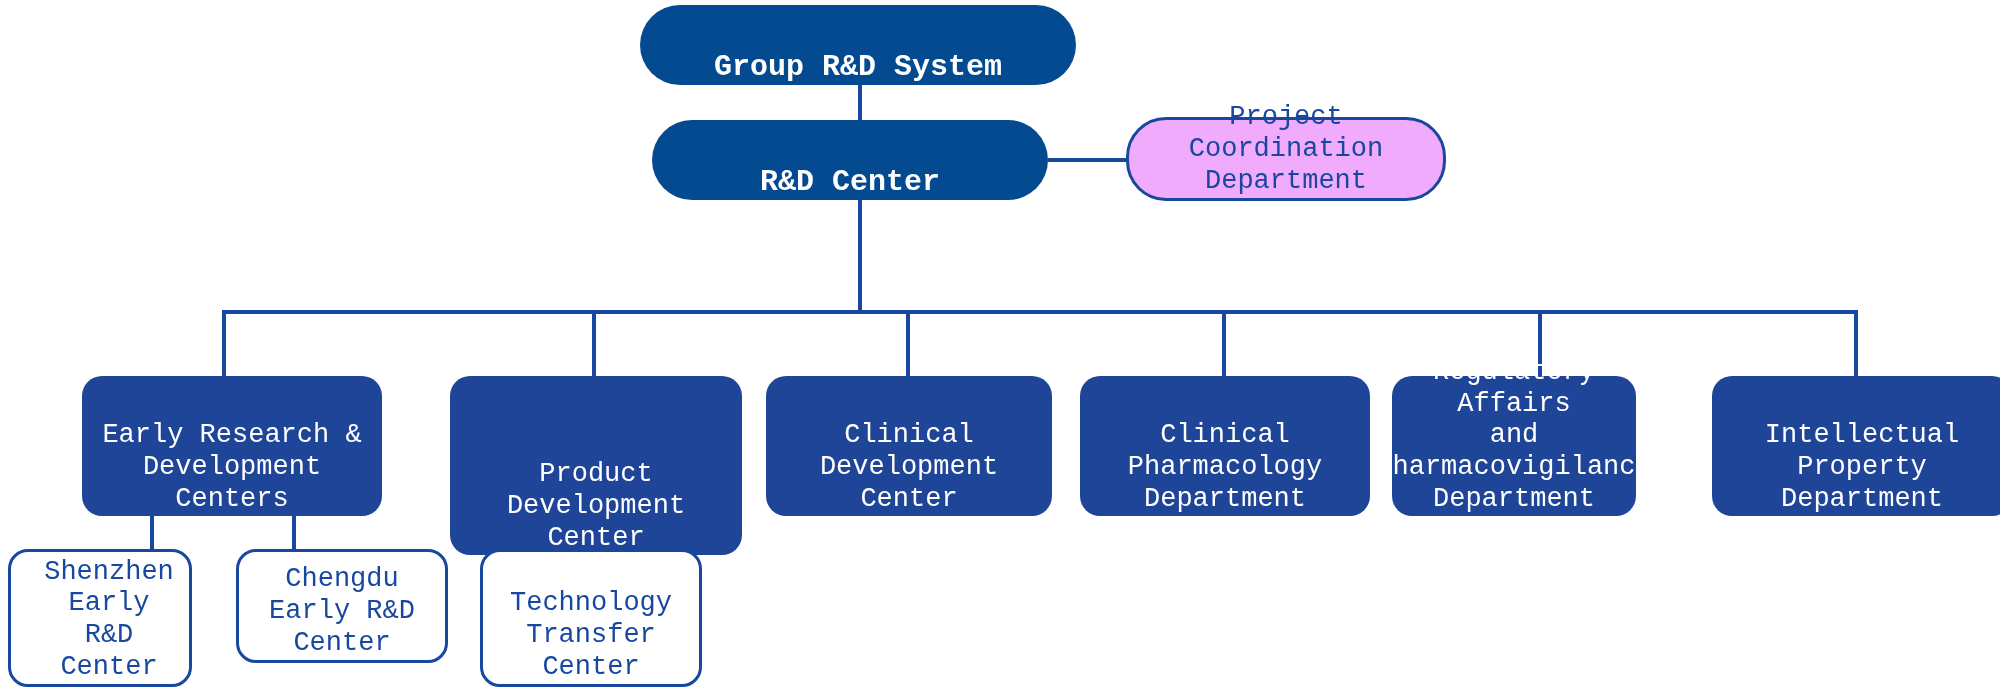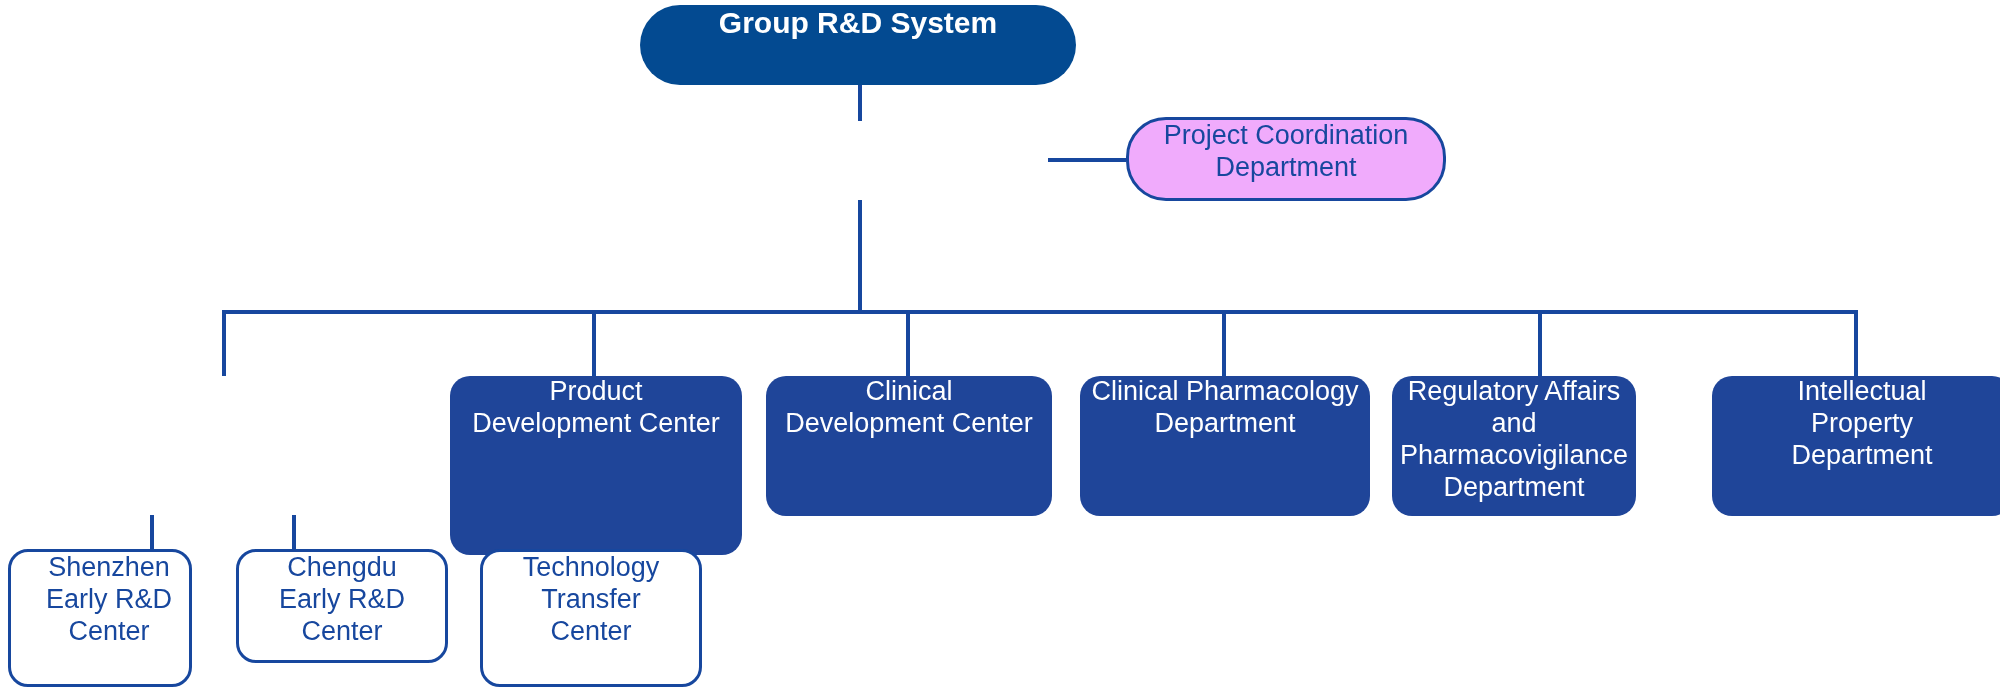--- a/index.html
+++ b/index.html
@@ -25,25 +25,26 @@
     background: #17479e;
   }
   .conn-v { width: 4px; }
   .conn-h { height: 4px; }
 
   
   .node {
     position: absolute;
     box-sizing: border-box;
     display: flex;
-    align-items: flex-start;
+    align-items: flex-end;
     justify-content: center;
     text-align: center;
     line-height: 1.18;
     white-space: pre-line;
+    font-family: Liberation Mono, monospace;
   }
 
   
   .node-top {
     background: #034a91;
     color: #ffffff;
     font-weight: bold;
     border-radius: 40px;
   }
 
@@ -97,26 +98,33 @@
 
   <div class="conn conn-v" style="left:150px; top:515px; height:34px;"></div>
   <div class="conn conn-v" style="left:292px; top:515px; height:34px;"></div>
 
   <div class="conn conn-v" style="left:592px; top:515px; height:34px;"></div>
 
   <div class="node node-top" style="left:640px; top:5px; width:436px; height:80px; font-size:30px;">
     <span class="label">Group R&amp;D System</span>
   </div>
 
+  <div class="node node-top" style="left:652px; top:120px; width:396px; height:80px; font-size:30px;">
+    <span class="label">R&amp;D Center</span>
+  </div>
 
   <div class="node node-outline-pill" style="left:1126px; top:117px; width:320px; height:84px; font-size:27px;">
     <span class="label">Project Coordination
 Department</span>
   </div>
 
+  <div class="node node-unit" style="left:82px; top:376px; width:300px; height:140px; font-size:27px;">
+    <span class="label">Early Research &amp;
+Development Centers</span>
+  </div>
 
   <div class="node node-unit" style="left:450px; top:376px; width:292px; height:179px; font-size:27px;">
     <span class="label">Product
 Development Center</span>
   </div>
 
   <div class="node node-unit" style="left:766px; top:376px; width:286px; height:140px; font-size:27px;">
     <span class="label">Clinical
 Development Center</span>
   </div>

